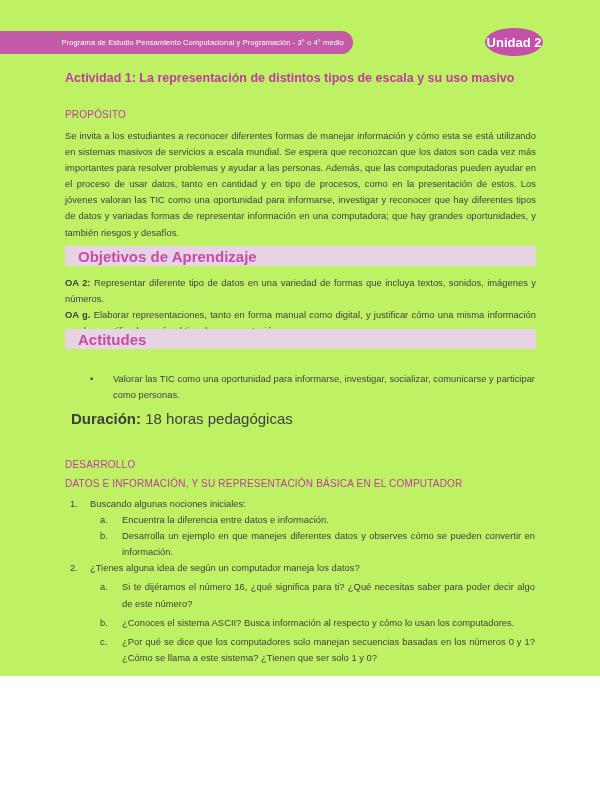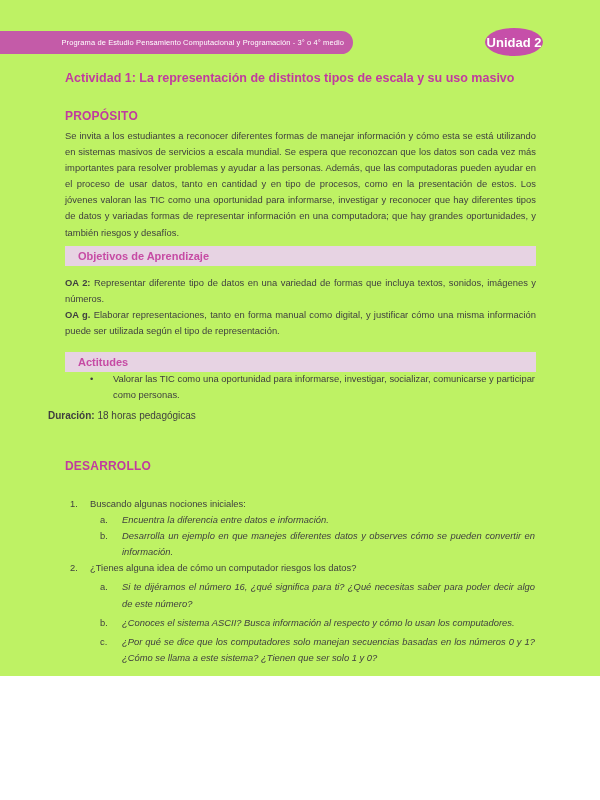--- a/index.html
+++ b/index.html
@@ -17,59 +17,59 @@
     position: absolute; left: 485px; top: 28px; width: 58px; height: 28px;
     background: #c64fa9; border-radius: 50%;
     display: flex; align-items: center; justify-content: center;
     color: #ffffff; font-size: 13px; font-weight: bold;
   }
   .title {
     position: absolute; left: 65px; top: 71px; width: 472px;
     font-size: 12.5px; font-weight: bold; color: #c13a9f;
   }
   .sec-heading {
-    position: absolute; left: 65px; font-size: 12px; font-weight: bold;
+    position: absolute; left: 65px; font-size: 10px; font-weight: normal;
     color: #c13a9f; letter-spacing: 0.2px;
   }
   .h-proposito { top: 109px; }
   .h-desarrollo { top: 453px; margin-top: 6px; }
   .h-datos { top: 478px; width: 472px; }
 
   .body-text {
     position: absolute; left: 65px; width: 471px;
     font-size: 9.4px; line-height: 16.1px; text-align: justify; color: #3f3f3f;
   }
   .p-proposito { top: 128px; }
   .p-oa2 { top: 275px; }
   .p-oag { top: 307px; }
 
   .banner {
     position: absolute; left: 65px; width: 471px; height: 20px;
     background: #e7d3e3; display: flex; align-items: center;
-    padding-left: 13px; font-size: 11px; font-weight: bold; color: #c64ba4;
+    padding-left: 13px; font-size: 15px; font-weight: bold; color: #c64ba4;
   }
   .b-objetivos { top: 246px; }
-  .b-actitudes { top: 352px; }
+  .b-actitudes { top: 329px; }
 
   .bullet-item {
     position: absolute; left: 90px; top: 371px; width: 445px;
     display: flex; font-size: 9.4px; line-height: 16.1px;
   }
   .bullet-marker { width: 23px; flex: none; }
   .bullet-text { flex: 1; text-align: justify; }
 
-  .duracion { position: absolute; left: 48px; top: 410px; font-size: 10px; }
+  .duracion { position: absolute; left: 71px; top: 410px; font-size: 15px; }
 
   .num-list { position: absolute; left: 65px; top: 496px; width: 470px; font-size: 9.4px; line-height: 16.1px; }
   .num-row { display: flex; }
   .num-marker { width: 25px; flex: none; padding-left: 5px; }
   .num-text { flex: 1; }
   .sub-row { display: flex; margin-left: 35px; }
   .sub-marker { width: 22px; flex: none; }
-  .sub-text { flex: 1; text-align: justify; font-style: italic; }
+  .sub-text { flex: 1; text-align: justify; }
   .gap-sm { margin-top: 3px; }
 
   .footer {
     position: absolute; left: 0; top: 741px; width: 600px; height: 28px;
     background: #c45ba8; color: #ffffff;
   }
   .footer-left {
     position: absolute; left: 65px; top: 4px;
     font-size: 6.8px; line-height: 9.6px; color: #f3e2ee;
   }
@@ -105,39 +105,40 @@
   </div>
 
   <div class="bullet-item">
     <span class="bullet-marker">•</span>
     <span class="bullet-text">Valorar las TIC como una oportunidad para informarse, investigar, socializar, comunicarse y participar como personas.</span>
   </div>
 
   <div class="duracion"><b>Duración:</b><span> 18 horas pedagógicas</span></div>
 
   <div class="sec-heading h-desarrollo">DESARROLLO</div>
+  <div class="sec-heading h-datos">DATOS E INFORMACIÓN, Y SU REPRESENTACIÓN BÁSICA EN EL COMPUTADOR</div>
 
   <div class="num-list">
 
     <div class="num-row">
       <span class="num-marker">1.</span>
       <span class="num-text">Buscando algunas nociones iniciales:</span>
     </div>
     <div class="sub-row">
       <span class="sub-marker">a.</span>
       <span class="sub-text">Encuentra la diferencia entre datos e información.</span>
     </div>
     <div class="sub-row">
       <span class="sub-marker">b.</span>
       <span class="sub-text">Desarrolla un ejemplo en que manejes diferentes datos y observes cómo se pueden convertir en información.</span>
     </div>
 
     <div class="num-row">
       <span class="num-marker">2.</span>
-      <span class="num-text">¿Tienes alguna idea de cómo un computador riesgos los datos?</span>
+      <span class="num-text">¿Tienes alguna idea de según un computador maneja los datos?</span>
     </div>
     <div class="sub-row gap-sm">
       <span class="sub-marker">a.</span>
       <span class="sub-text">Si te dijéramos el número 16, ¿qué significa para ti? ¿Qué necesitas saber para poder decir algo de este número?</span>
     </div>
     <div class="sub-row gap-sm">
       <span class="sub-marker">b.</span>
       <span class="sub-text">¿Conoces el sistema ASCII? Busca información al respecto y cómo lo usan los computadores.</span>
     </div>
     <div class="sub-row gap-sm">

